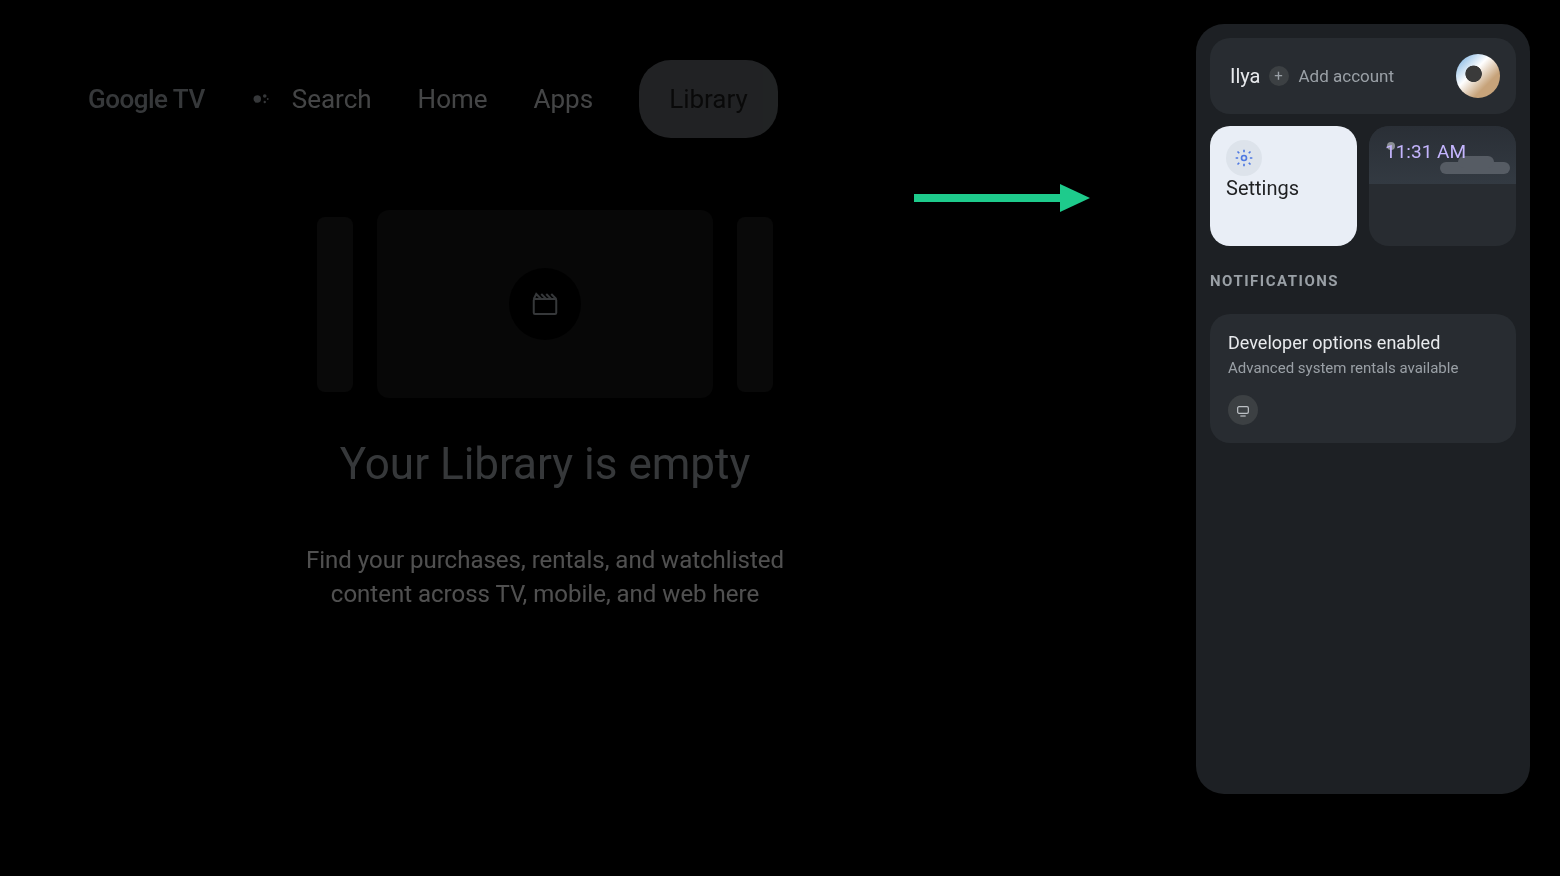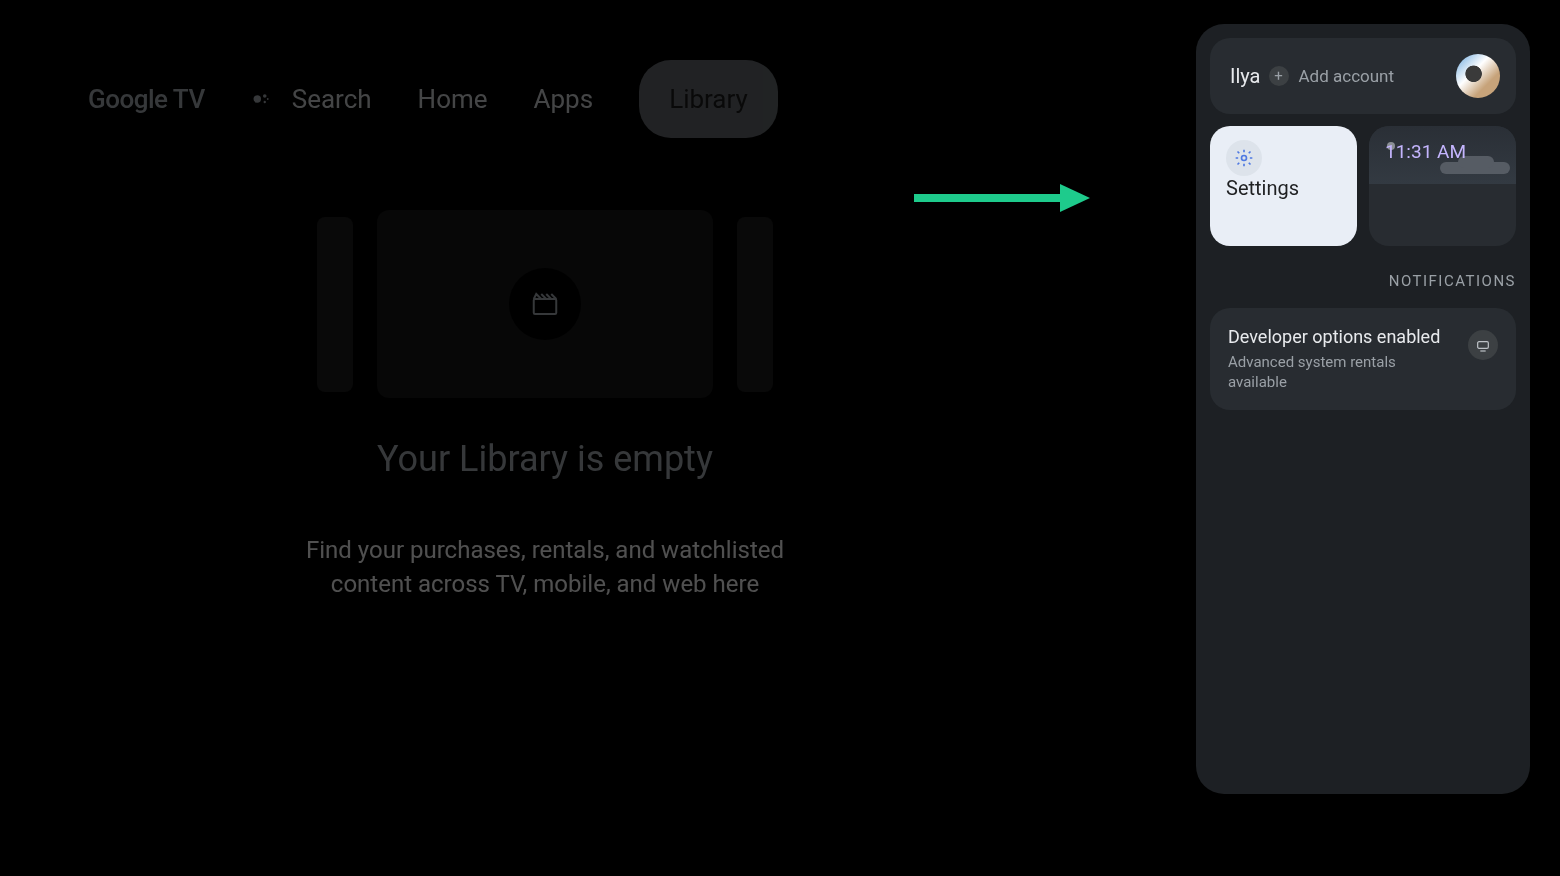--- a/index.html
+++ b/index.html
@@ -82,21 +82,21 @@
     width: 72px;
     height: 72px;
     background: #000;
     border-radius: 50%;
     display: flex;
     align-items: center;
     justify-content: center;
   }
   .empty-title {
     color: #9aa0a6;
-    font-size: 36px;
+    font-size: 44px;
     font-weight: 400;
     margin-bottom: 18px;
   }
   .empty-sub {
     color: #e5e5e5;
     font-size: 24px;
     font-weight: 400;
     text-align: center;
     line-height: 1.4;
     max-width: 520px;
@@ -219,33 +219,34 @@
     font-size: 19px;
     font-weight: 400;
     position: relative;
     z-index: 1;
   }
   
   .notif-header {
     color: #9aa0a6;
     font-size: 15px;
     letter-spacing: 1.5px;
-    font-weight: 400;
-    text-align: right;
+    font-weight: 700;
+    text-align: left;
     margin-top: 14px;
-    margin-bottom: 6px;
+    margin-bottom: 12px;
   }
   .notif-card {
     background: #282c31;
     border-radius: 20px;
     padding: 18px 18px;
     display: flex;
     align-items: flex-start;
     justify-content: space-between;
     gap: 12px;
+    flex-direction: column;
   }
   .notif-text { display: flex; flex-direction: column; gap: 6px; }
   .notif-title { color: #e8eaed; font-size: 18px; font-weight: 400; }
   .notif-sub { color: #9aa0a6; font-size: 15px; line-height: 1.3; }
   .notif-icon {
     width: 30px; height: 30px;
     border-radius: 50%;
     background: #3c4043;
     display: flex;
     align-items: center;

